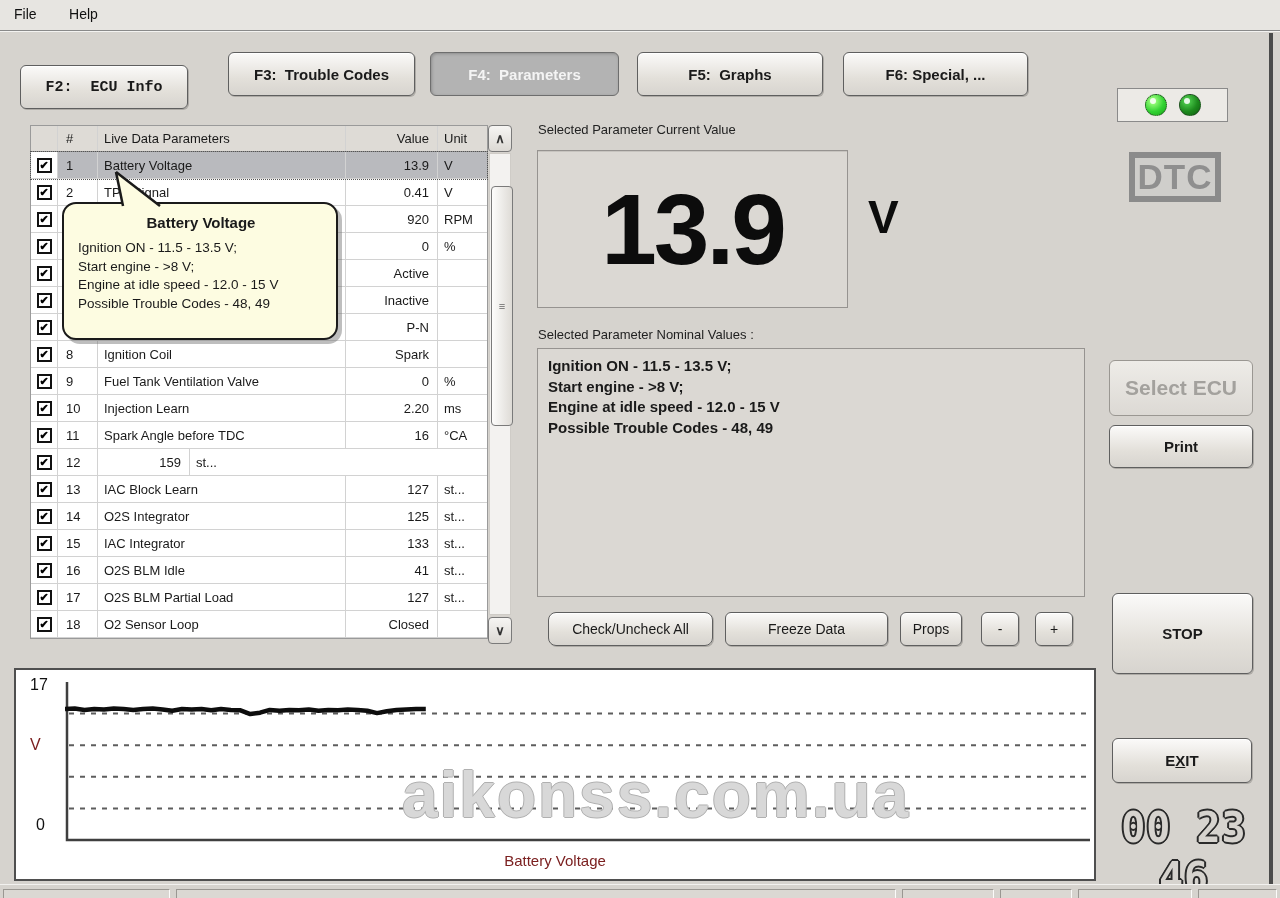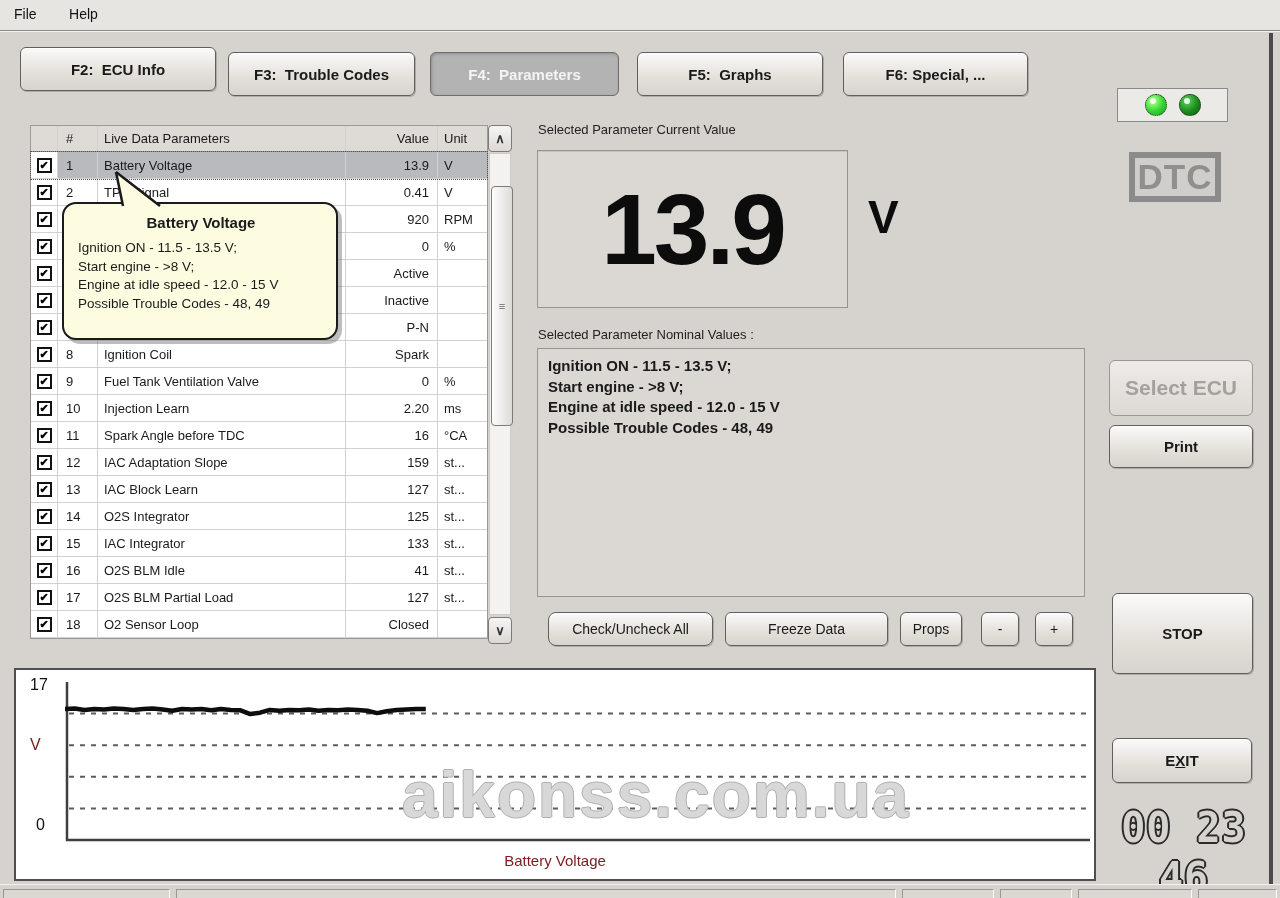--- a/index.html
+++ b/index.html
@@ -18,21 +18,21 @@
   
   .btn3d { position:absolute; border:1px solid #5f5f5f; border-radius:6px;
            background:linear-gradient(#fbfaf9, #e3e0da 60%, #d7d4cf);
            box-shadow:inset 0 1px 0 #fff, 1px 1px 0 #aeaba6; text-align:center; cursor:pointer;
            font-size:15px; display:flex; align-items:center; justify-content:center; white-space:pre; }
   .btn3d.bold { font-weight:bold; }
   .btn3d.pressed { background:#b3b3b3; color:#f4f4f4; box-shadow:inset 1px 1px 3px #8d8d8d; border-color:#6e6e6e; }
   .btn3d.disabled { color:#a3a19d; border-color:#9a9792; box-shadow:none; background:linear-gradient(#eeece8,#dcd9d4); }
 
   
-  .tab-f2 { left:20px;  top:47px; width:196px; height:44px; }
+  .tab-f2 { left:20px;  top:65px; width:168px; height:44px;font-family:Liberation Mono, monospace; }
   .tab-f3 { left:228px; top:52px; width:187px; height:44px; }
   .tab-f4 { left:430px; top:52px; width:189px; height:44px; }
   .tab-f5 { left:637px; top:52px; width:186px; height:44px; }
   .tab-f6 { left:843px; top:52px; width:185px; height:44px; }
 
   
   .led-panel { position:absolute; left:1117px; top:88px; width:111px; height:34px; background:#eceae6;
                border:1px solid #8a8a8a; display:flex; align-items:center; justify-content:center; gap:12px; }
   .led { width:22px; height:22px; border-radius:50%; border:1px dotted #2c2c2c; position:relative; }
   .led::after { content:""; position:absolute; left:4px; top:3px; width:6px; height:6px; border-radius:50%; background:rgba(255,255,255,.85); }
@@ -259,21 +259,20 @@
         <span class="c-num">11</span>
         <span class="c-name">Spark Angle before TDC</span>
         <span class="c-val">16</span>
         <span class="c-unit">°CA</span>
       </div>
       <div class="trow">
         <span class="cbcell">
           <span class="cb">✔</span>
         </span>
         <span class="c-num">12</span>
-        <span class="c-name">IAC Adaptation Slope</span>
         <span class="c-val">159</span>
         <span class="c-unit">st...</span>
       </div>
       <div class="trow">
         <span class="cbcell">
           <span class="cb">✔</span>
         </span>
         <span class="c-num">13</span>
         <span class="c-name">IAC Block Learn</span>
         <span class="c-val">127</span>

